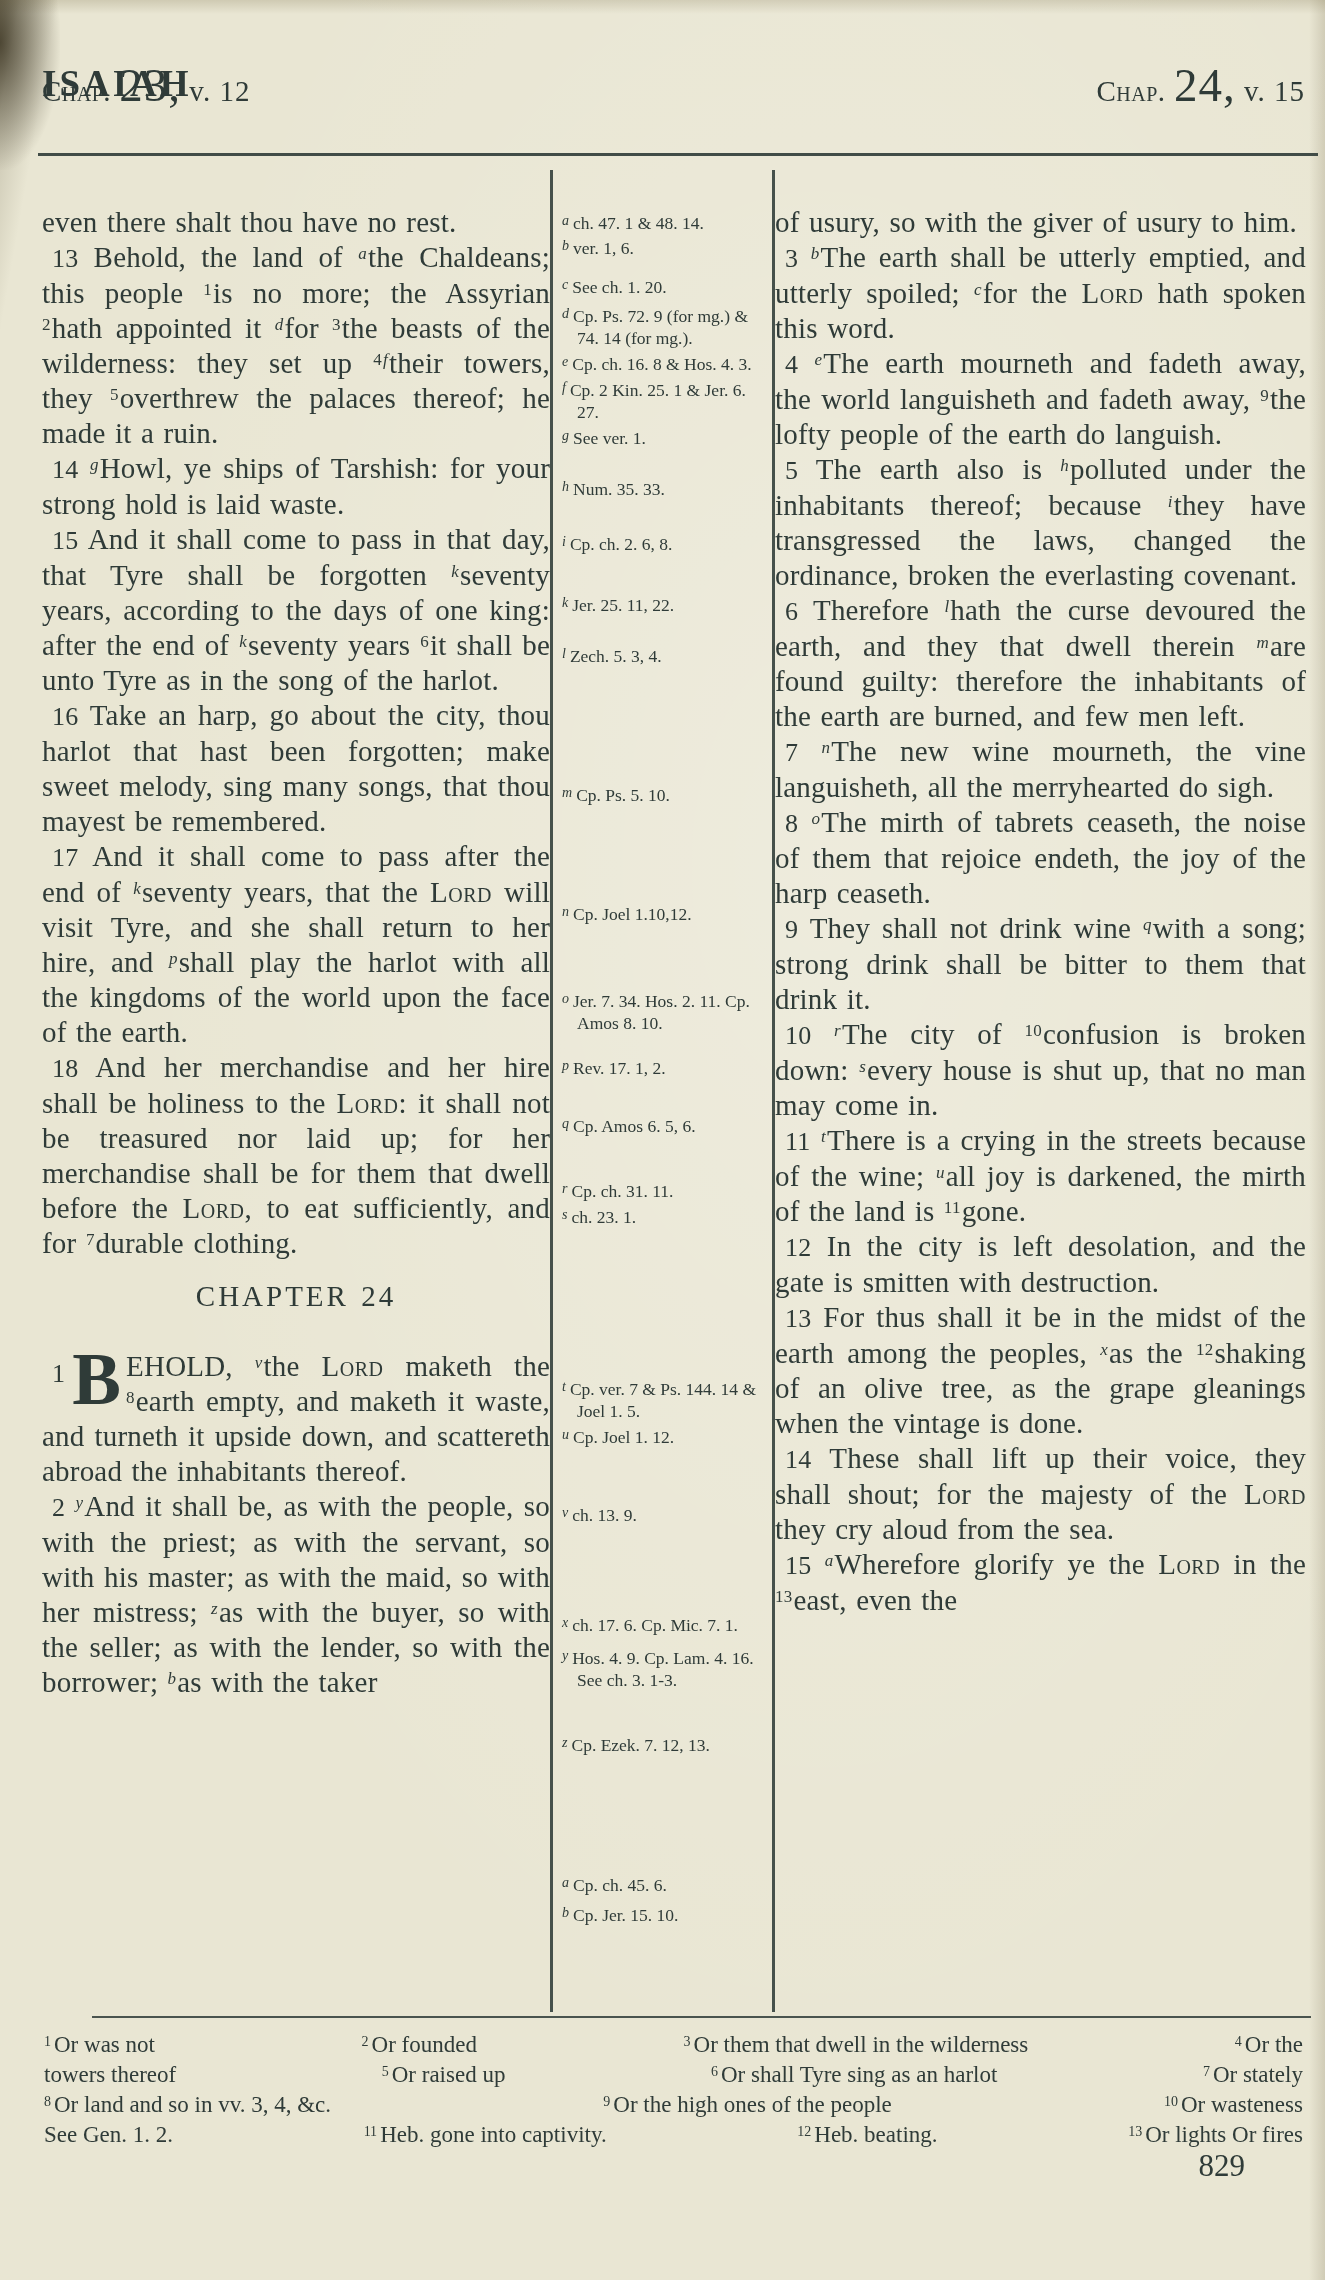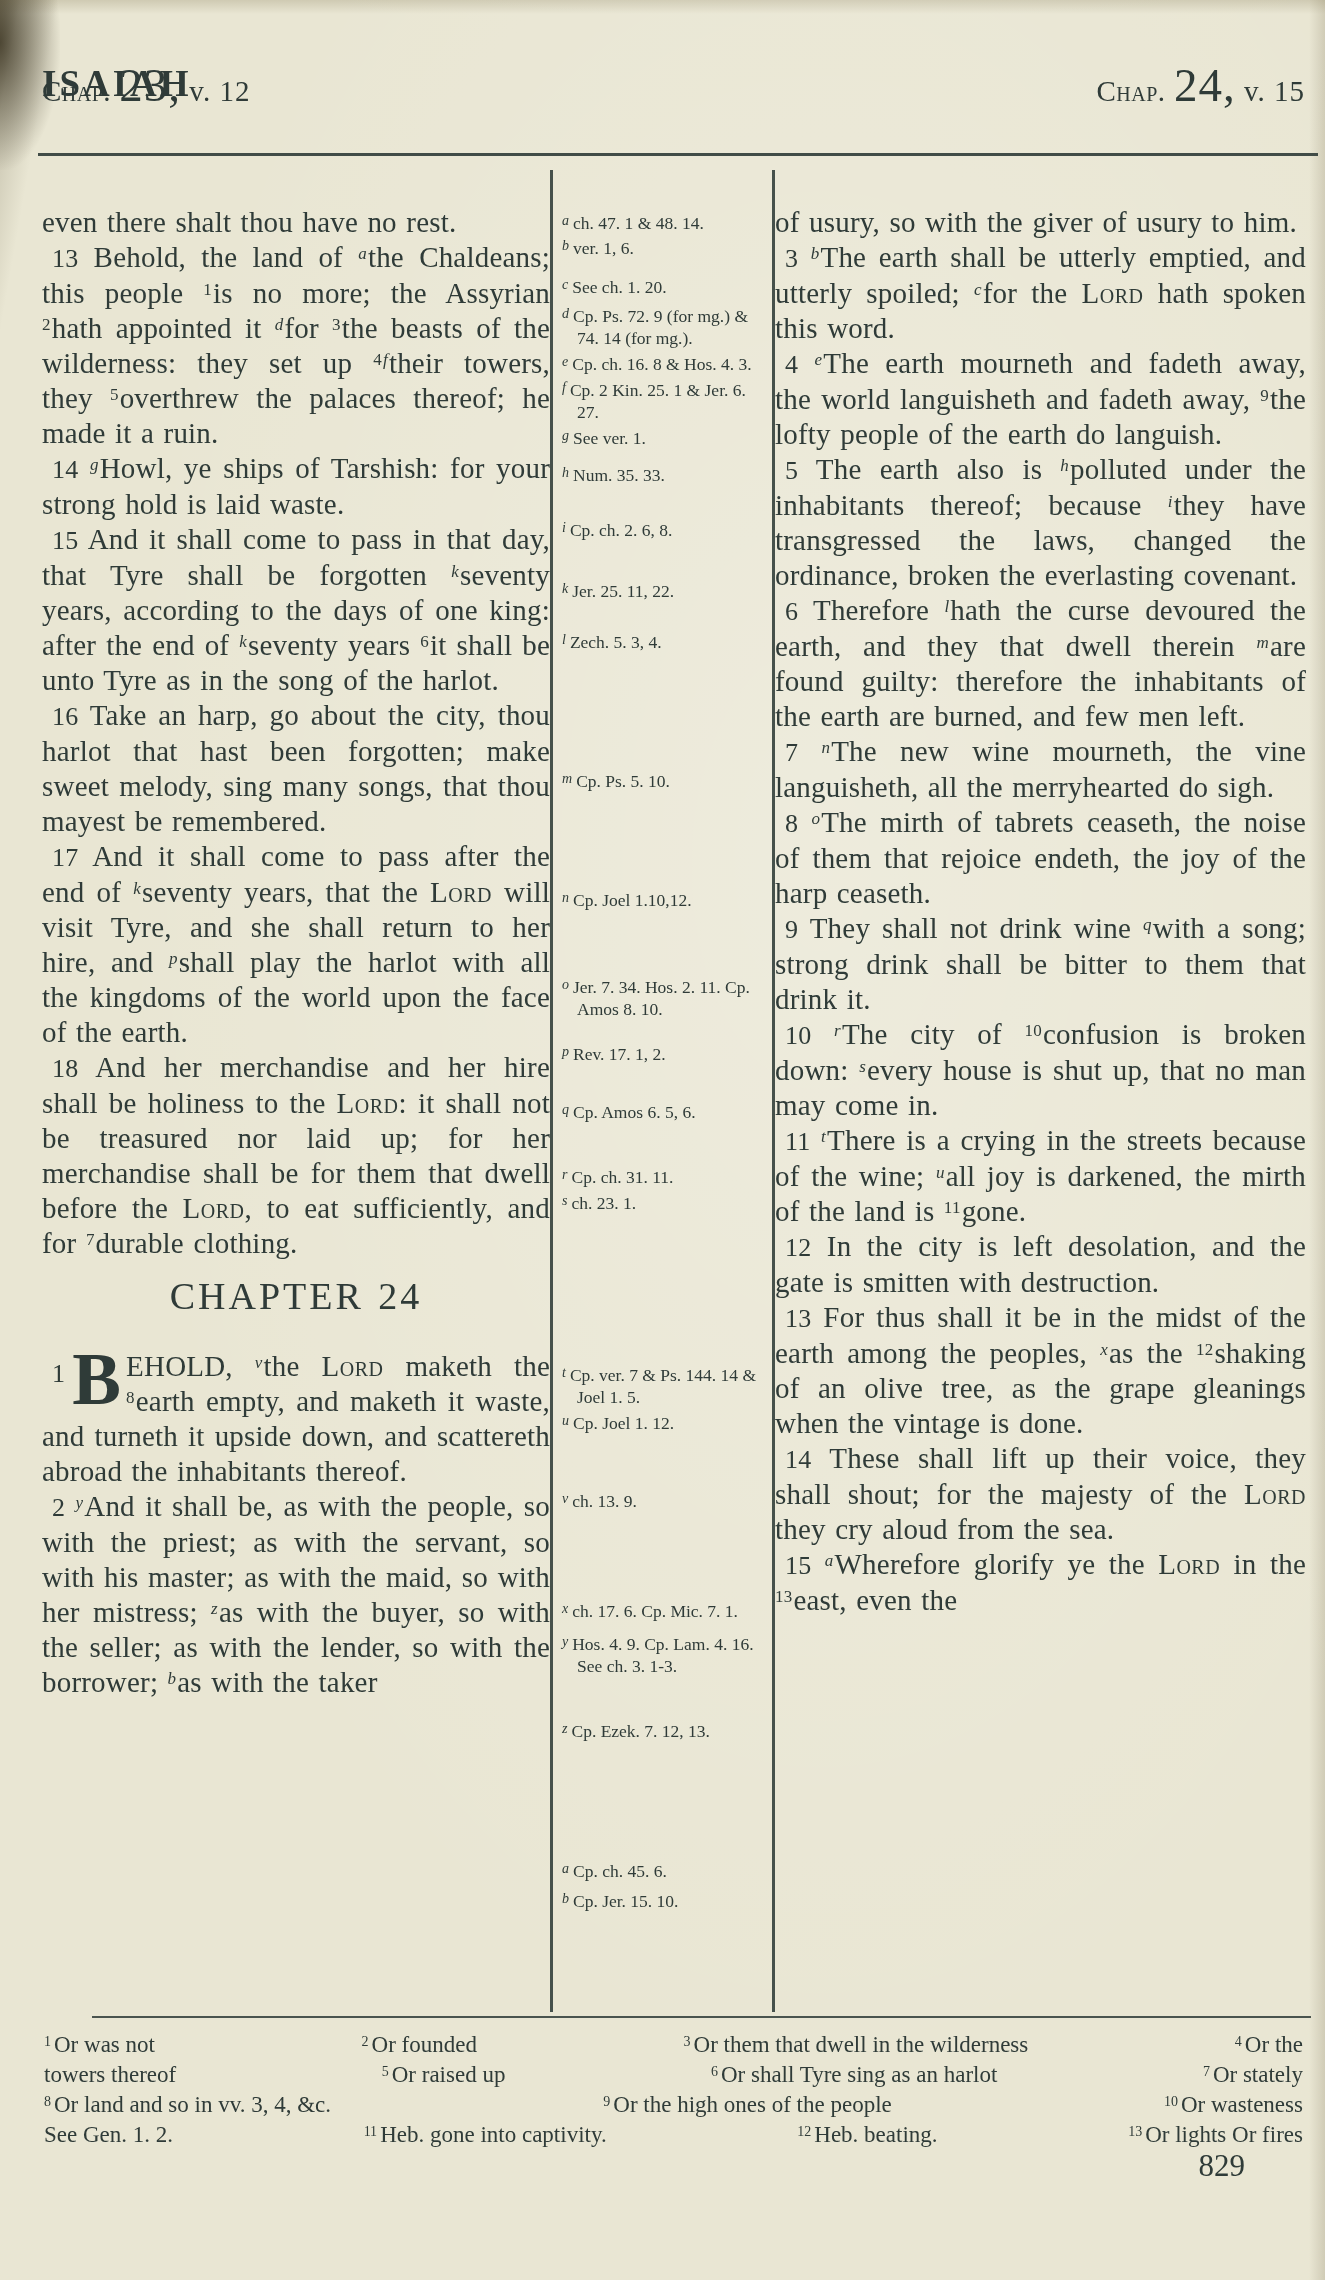--- a/index.html
+++ b/index.html
@@ -40,21 +40,21 @@
 
   p.verse { text-indent:10px; }
   p.cont  { text-indent:0;margin-top:35px; }
   .vnum { font-size:26px; }
   .dnum { float:left; font-size:26px; padding:7px 7px 0 10px; }
   .dropcap { float:left; font-size:73px; line-height:56px; font-weight:bold; padding:3px 5px 0 0; }
   .refmark { font-style:italic; font-size:17px; vertical-align:8px; line-height:0; margin-right:1px; }
   .fnmark  { font-size:17px; vertical-align:8px; line-height:0; margin-right:1px; }
   .sc { font-variant:small-caps; letter-spacing:0.5px; }
   .it { }
-  .chapter-heading { text-align:center; font-size:38px; letter-spacing:3px;
+  .chapter-heading { text-align:center; font-size:29px; letter-spacing:3px;
     margin:18px 0 12px 0; text-indent:0; }
 
   
   .xref { padding-left:15px; text-indent:-15px; }
   .xletter { font-style:italic; font-size:14px; vertical-align:4px; margin-right:4px; }
 
   
   .foot-rule { position:absolute; top:2016px; left:92px; right:14px; height:2px; background:#4a544e; }
   .footnotes { position:absolute; top:2030px; left:44px; right:22px; font-size:23px; line-height:30px; }
   .fline { display:flex; justify-content:space-between; }
@@ -98,21 +98,21 @@
   </div>
 
   <div class="col-mid">
     <div class="xref" style="margin-top:40px"><span class="xletter">a</span><span>ch. 47. 1 &amp; 48. 14.</span></div>
     <div class="xref" style="margin-top:1px"><span class="xletter">b</span><span>ver. 1, 6.</span></div>
     <div class="xref" style="margin-top:15px"><span class="xletter">c</span><span>See ch. 1. 20.</span></div>
     <div class="xref" style="margin-top:5px"><span class="xletter">d</span><span>Cp. Ps. 72. 9 (for mg.) &amp; 74. 14 (for mg.).</span></div>
     <div class="xref" style="margin-top:2px"><span class="xletter">e</span><span>Cp. ch. 16. 8 &amp; Hos. 4. 3.</span></div>
     <div class="xref" style="margin-top:2px"><span class="xletter">f</span><span>Cp. 2 Kin. 25. 1 &amp; Jer. 6. 27.</span></div>
     <div class="xref" style="margin-top:2px"><span class="xletter">g</span><span>See ver. 1.</span></div>
-    <div class="xref" style="margin-top:13px"><span class="xletter">h</span><span>Num. 35. 33.</span></div>
+    <div class="xref" style="margin-top:27px"><span class="xletter">h</span><span>Num. 35. 33.</span></div>
     <div class="xref" style="margin-top:31px"><span class="xletter">i</span><span>Cp. ch. 2. 6, 8.</span></div>
     <div class="xref" style="margin-top:37px"><span class="xletter">k</span><span>Jer. 25. 11, 22.</span></div>
     <div class="xref" style="margin-top:27px"><span class="xletter">l</span><span>Zech. 5. 3, 4.</span></div>
     <div class="xref" style="margin-top:115px"><span class="xletter">m</span><span>Cp. Ps. 5. 10.</span></div>
     <div class="xref" style="margin-top:95px"><span class="xletter">n</span><span>Cp. Joel 1.10,12.</span></div>
     <div class="xref" style="margin-top:63px"><span class="xletter">o</span><span>Jer. 7. 34. Hos. 2. 11. Cp. Amos 8. 10.</span></div>
     <div class="xref" style="margin-top:21px"><span class="xletter">p</span><span>Rev. 17. 1, 2.</span></div>
     <div class="xref" style="margin-top:34px"><span class="xletter">q</span><span>Cp. Amos 6. 5, 6.</span></div>
     <div class="xref" style="margin-top:41px"><span class="xletter">r</span><span>Cp. ch. 31. 11.</span></div>
     <div class="xref" style="margin-top:2px"><span class="xletter">s</span><span>ch. 23. 1.</span></div>

